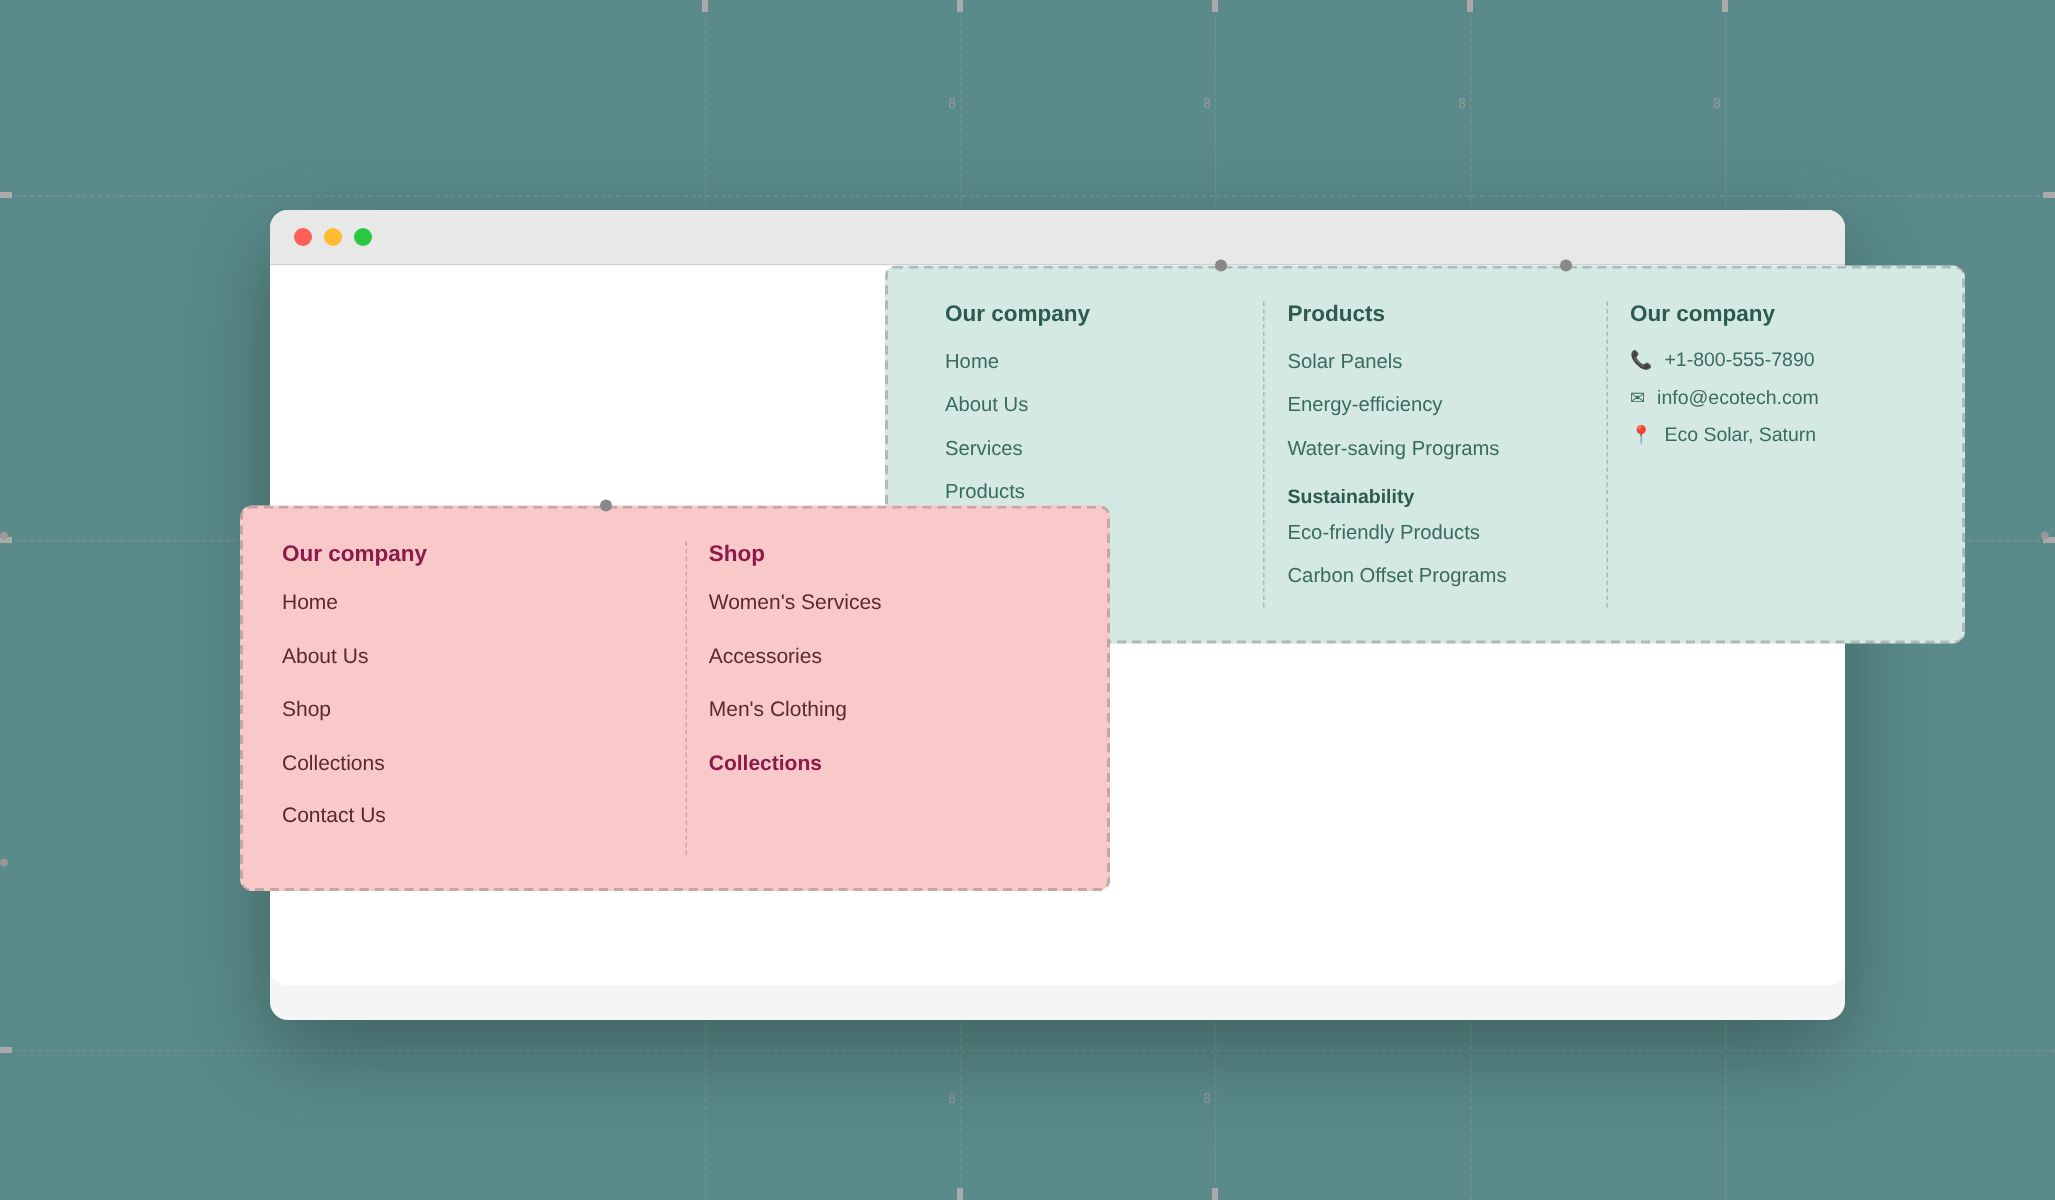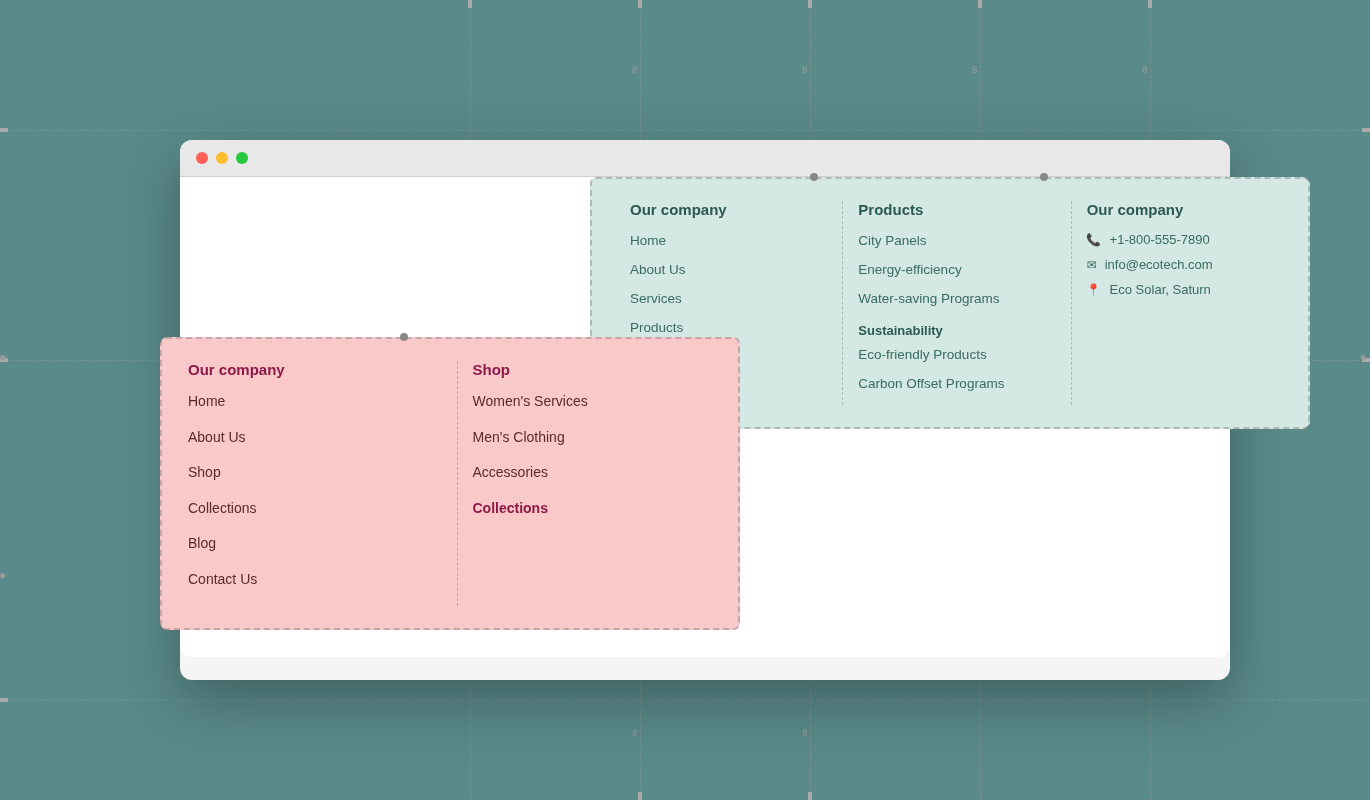--- a/index.html
+++ b/index.html
@@ -235,21 +235,21 @@
           <div class="nav-item">Home</div>
           <div class="nav-item">About Us</div>
           <div class="nav-item">Services</div>
           <div class="nav-item">Products</div>
           <div class="nav-item">Sustainability</div>
           <div class="nav-item">Contact Us</div>
         </div>
 
         <div class="panel-col">
           <div class="col-heading">Products</div>
-          <div class="nav-item">City Panels</div>
+          <div class="nav-item">Solar Panels</div>
           <div class="nav-item">Energy-efficiency</div>
           <div class="nav-item">Water-saving Programs</div>
           <div class="col-subheading">Sustainability</div>
           <div class="nav-item">Eco-friendly Products</div>
           <div class="nav-item">Carbon Offset Programs</div>
         </div>
 
         <div class="panel-col">
           <div class="col-heading">Our company</div>
           <div class="contact-item">
@@ -275,29 +275,28 @@
       <div style="position:absolute;top:-4px;left:240px;width:8px;height:8px;background:#888;border-radius:50%;"></div>
 
       <div class="panel-grid">
 
         <div class="panel-col" style="padding-left:4px;">
           <div class="col-heading col-heading-pink">Our company</div>
           <div class="nav-item-pink">Home</div>
           <div class="nav-item-pink">About Us</div>
           <div class="nav-item-pink">Shop</div>
           <div class="nav-item-pink">Collections</div>
-          <div class="nav-item-pink">Blog</div>
           <div class="nav-item-pink">Contact Us</div>
         </div>
 
         <div class="panel-col">
           <div class="col-heading col-heading-pink">Shop</div>
           <div class="nav-item-pink">Women's Services</div>
+          <div class="nav-item-pink">Accessories</div>
           <div class="nav-item-pink">Men's Clothing</div>
-          <div class="nav-item-pink">Accessories</div>
           <div class="nav-item-pink bold">Collections</div>
         </div>
 
       </div>
     </div>
 
   </div>
 </div>
 
 </body></html>

